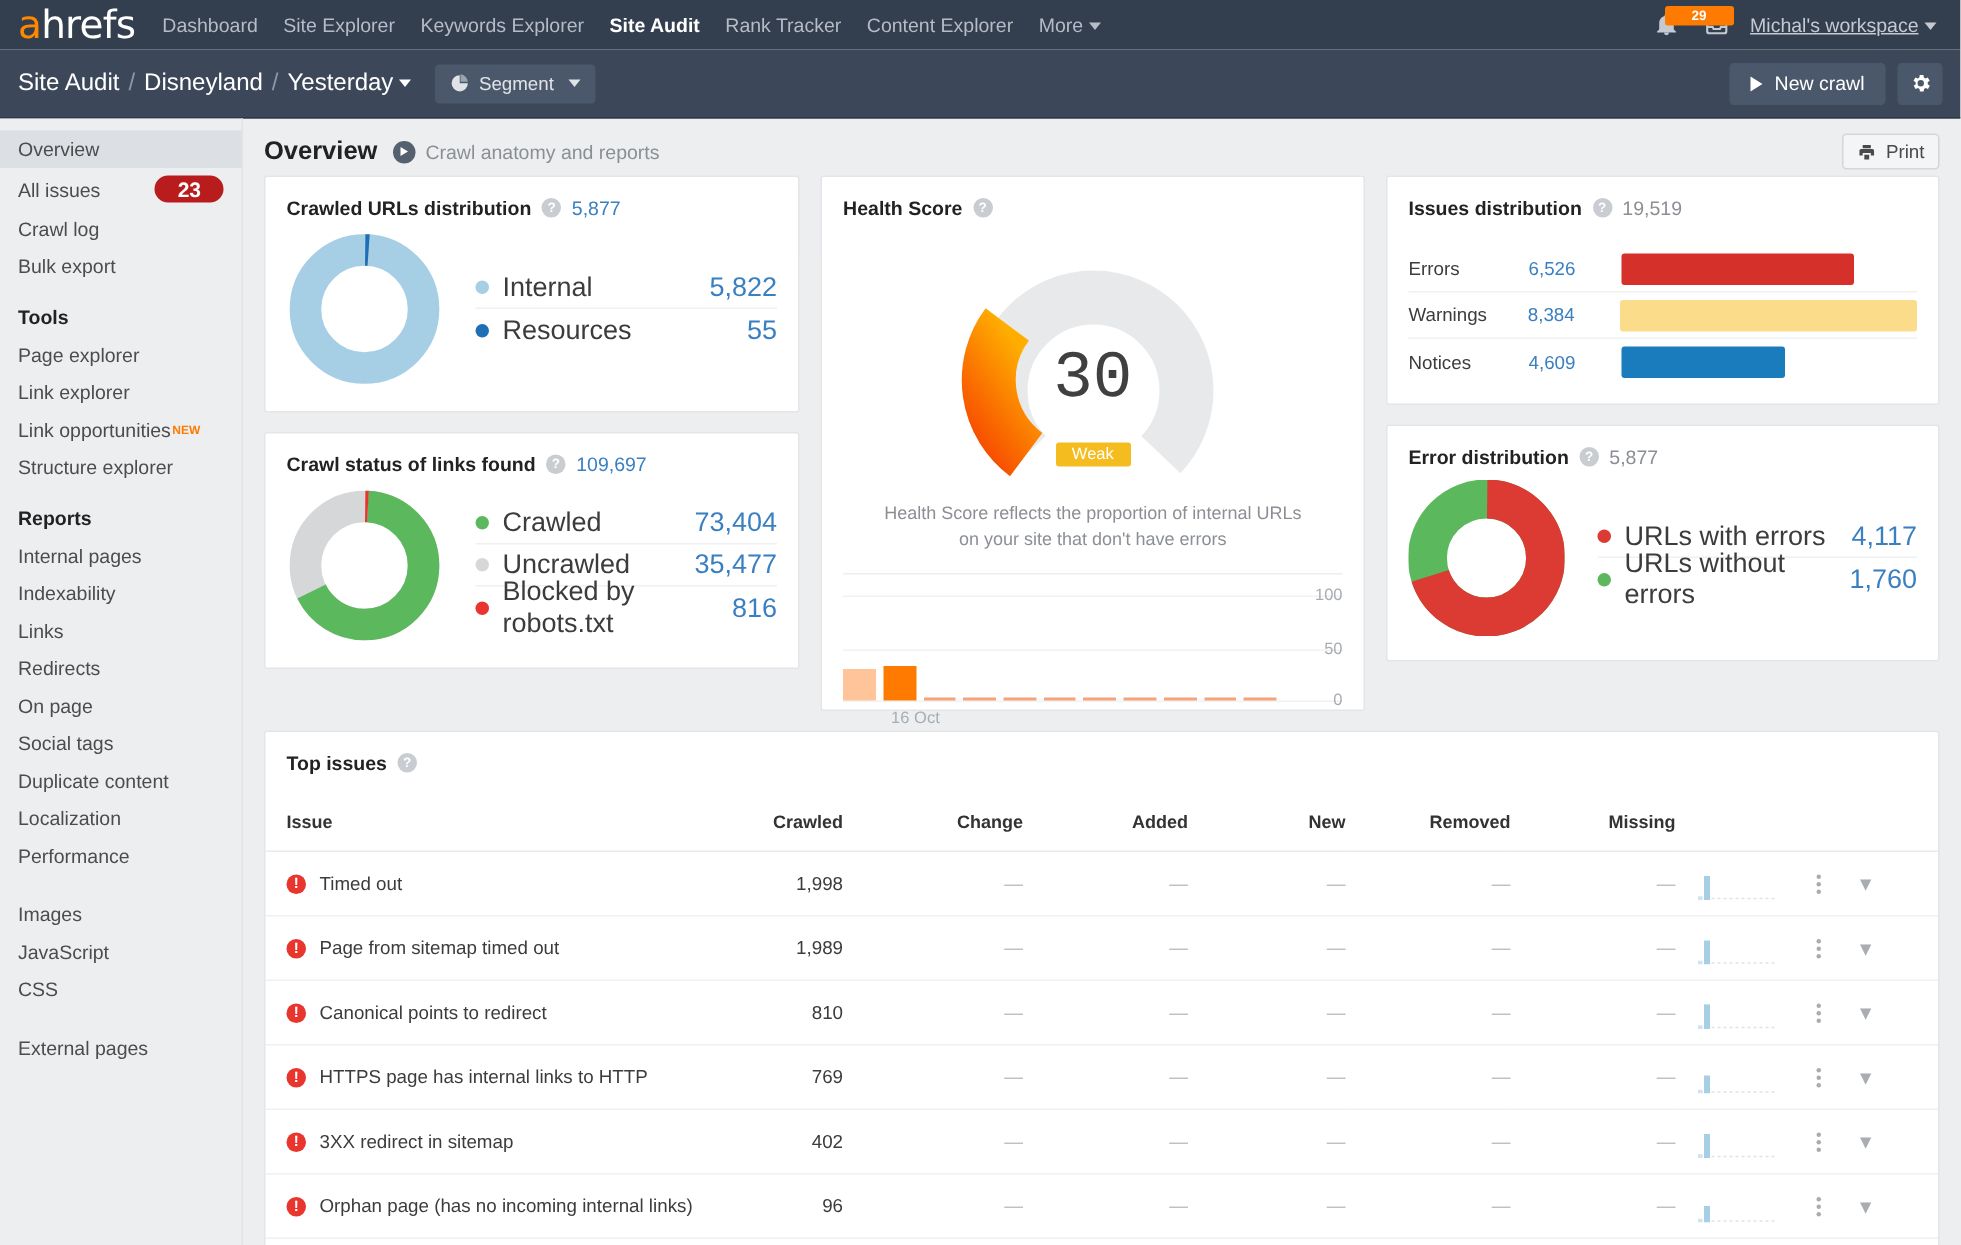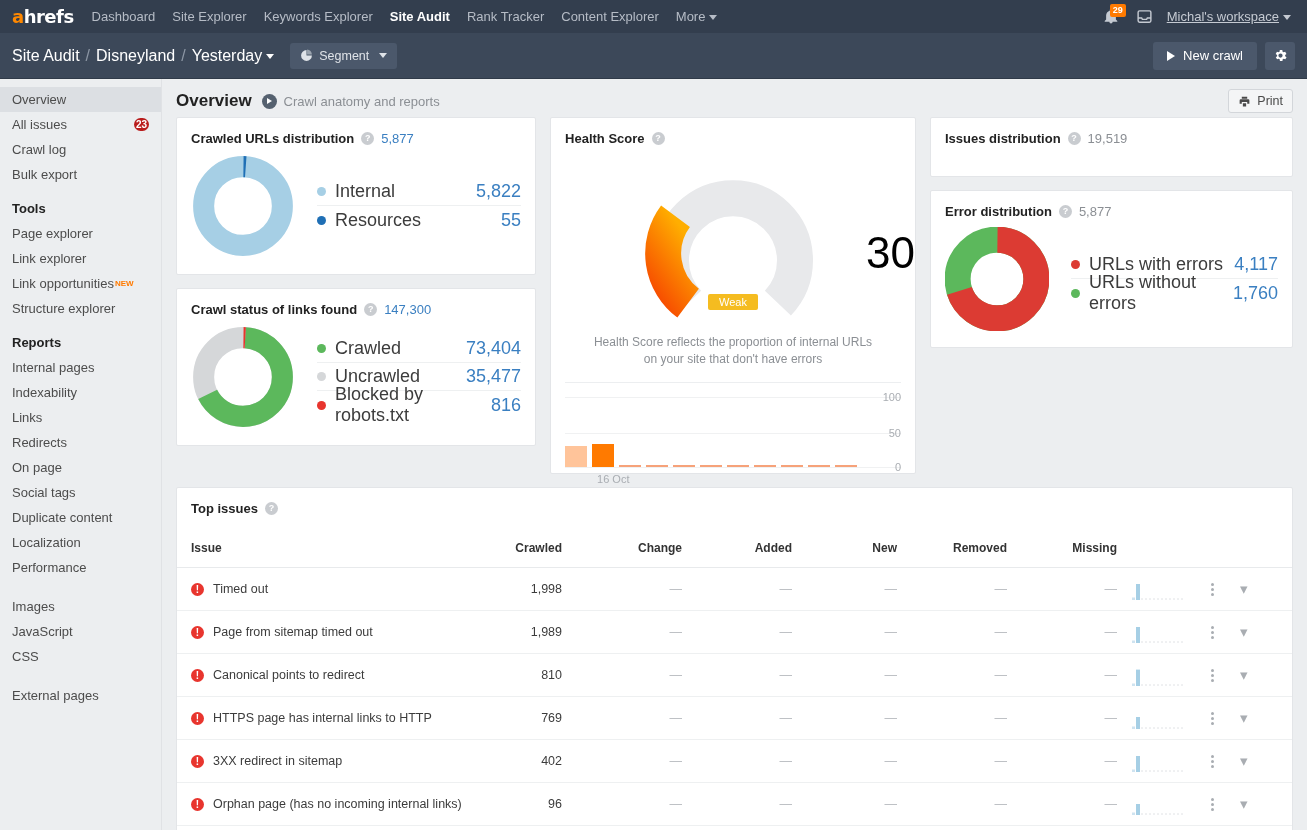--- a/index.html
+++ b/index.html
@@ -10,30 +10,30 @@
     font-size: 13px;
     color: #333;
     overflow: hidden;
   }
 
   
   .topnav {
     height: 33px; background: #333e4e;
     display: flex; align-items: center; padding: 0 12px;
   }
-  .logo { font-size: 18px; font-weight: bold; color: #fff; letter-spacing: -0.5px; margin-right: 18px; font-family: "DejaVu Sans", sans-serif; }
+  .logo { font-size: 26px; font-weight: normal; color: #fff; letter-spacing: -0.5px; margin-right: 18px; font-family: "DejaVu Sans", sans-serif; }
   .logo .a { color: #ff8800; }
   .navlinks { display: flex; align-items: center; gap: 17px; text-align: right; }
   .navlink { color: #b6bcc6; font-size: 13px; cursor: pointer; white-space: nowrap; }
   .navlink.active { color: #fff; font-weight: bold; }
   .navright { margin-left: auto; display: flex; align-items: center; gap: 14px; padding-right: 4px; }
   .bell-wrap { position: relative; width: 20px; height: 20px; }
   .badge {
     position: absolute; left: 8px; top: -3px; background: #ff7a00; color: #fff;
-    font-size: 9px; line-height: 11px; padding: 1px 3px; border-radius: 2px; font-weight: bold; text-align: right;
+    font-size: 9px; line-height: 11px; padding: 1px 18px; border-radius: 2px; font-weight: bold; text-align: right;
   }
   .ws { color: #c5cad2; font-size: 13px; cursor: pointer; text-decoration: underline; }
 
   
   .crumbbar {
     height: 46px; background: #3c4859;
     display: flex; align-items: center; padding: 0 12px;
     border-bottom: 1px solid #2f3a48;
   }
   .crumbs { color: #fff; font-size: 16px; display: flex; align-items: center; gap: 6px; }
@@ -51,21 +51,21 @@
     display: flex; align-items: center; gap: 8px; padding: 0 14px; font-size: 13px; cursor: pointer;
   }
   .play { width: 0; height: 0; border-left: 8px solid #fff; border-top: 5px solid transparent; border-bottom: 5px solid transparent; }
   .gearbtn { background: #4b586b; width: 30px; height: 28px; border-radius: 3px; display: flex; align-items: center; justify-content: center; cursor: pointer; }
 
   
   .body { display: flex; height: 751px; }
   .sidebar { width: 162px; background: #eceef0; padding-top: 8px; flex: none; border-right: 1px solid #e0e2e5; }
   .side-item { padding: 5px 12px; font-size: 13px; color: #4c4c4c; cursor: pointer; display: flex; align-items: center; }
   .side-item.sel { background: #dcdfe3; }
-  .side-item .cnt { margin-left: auto; background: #b91c1c; color: #fff; font-size: 10px; border-radius: 9px; padding: 1px 2px; font-weight: bold; }
+  .side-item .cnt { margin-left: auto; background: #b91c1c; color: #fff; font-size: 14px; border-radius: 9px; padding: 1px 15px; font-weight: bold; }
   .side-head { padding: 14px 12px 5px; font-size: 13px; font-weight: bold; color: #222; }
   .side-gap { height: 14px; }
   .newtag { color: #ff7a00; font-size: 8px; font-weight: bold; vertical-align: super; margin-left: 1px; }
 
   
   .main { flex: 1; padding: 0 14px; overflow: hidden; }
   .pagehead { display: flex; align-items: center; height: 38px; padding-top: 6px; }
   .pagetitle { font-size: 17px; font-weight: bold; color: #222; }
   .playcircle { width: 15px; height: 15px; border-radius: 50%; background: #55616f; margin: 0 7px 0 10px; display: flex; align-items: center; justify-content: center; cursor: pointer; }
   .playcircle i { width: 0; height: 0; border-left: 5px solid #fff; border-top: 3px solid transparent; border-bottom: 3px solid transparent; margin-left: 1px; }
@@ -85,21 +85,21 @@
 
   .donutrow { display: flex; align-items: center; padding: 8px 14px 16px; }
   .legend { flex: 1; margin-left: 22px; }
   .legrow { display: flex; align-items: center; height: 28px; font-size: 18px; color: #3c3c3c; border-bottom: 1px solid #eef0f1; }
   .legrow:last-child { border-bottom: none; }
   .dot { width: 9px; height: 9px; border-radius: 50%; margin-right: 9px; flex: none; }
   .legval { margin-left: auto; color: #3a7fc1; }
 
   
   .gaugewrap { position: relative; display: flex; justify-content: center; padding-top: 8px; }
-  .gaugeval { position: absolute; top: 82px; left: 0; right: 0; text-align: right; font-size: 44px; color: #000000; font-family: Liberation Sans, sans-serif; }
+  .gaugeval { position: absolute; top: 82px; left: 0; right: 0; text-align: center; font-size: 44px; color: #404040; font-family: Liberation Mono, monospace; }
   .weak { position: absolute; top: 148px; left: 0; right: 0; text-align: center; }
   .weak span { background: #f5bc20; color: #fff; font-size: 11px; padding: 2px 11px; border-radius: 2px; display: inline-block; }
   .hsdesc { text-align: center; color: #8b8f94; font-size: 12px; line-height: 17px; padding: 10px 40px 14px; }
   .hsdiv { border-top: 1px solid #eceef0; margin: 0 14px; }
   .mini { position: relative; height: 96px; margin: 6px 14px 8px 14px; }
   .gl { position: absolute; left: 0; right: 0; border-top: 1px solid #f0f1f2; }
   .gllab { position: absolute; right: 0; font-size: 11px; color: #a9adb2; transform: translateY(-50%); }
   .bars { position: absolute; left: 0; right: 44px; bottom: 18px; height: 76px; display: flex; align-items: flex-end; gap: 5px; }
   .bar { flex: 1; }
   .xlab { position: absolute; left: 32px; bottom: 0; font-size: 11px; color: #a9adb2; }
@@ -299,21 +299,21 @@
                   <span class="legval">55</span>
                 </div>
               </div>
           </div>
         </div>
 
         <div class="card">
           <div class="cardtitle">
             <span>Crawl status of links found</span>
             <span class="q">?</span>
-            <span class="cardnum">147,300</span>
+            <span class="cardnum">109,697</span>
           </div>
           <div class="donutrow">
             <svg width="104" height="104" viewBox="0 0 42 42">
               <circle cx="21" cy="21" r="15.9" fill="transparent" stroke="#d5d7d9" stroke-width="8.5"></circle>
               <circle cx="21" cy="21" r="15.9" fill="transparent" stroke="#5cb85c" stroke-width="8.5" stroke-dasharray="66.9 33.1" stroke-dashoffset="24.3"></circle>
               <circle cx="21" cy="21" r="15.9" fill="transparent" stroke="#e8352e" stroke-width="8.5" stroke-dasharray="0.75 99.25" stroke-dashoffset="25"></circle>
             </svg>
             <div class="legend" id="leg-status">
                 <div class="legrow">
                   <span class="dot" style="background:#5cb85c"></span>
@@ -383,20 +383,37 @@
       </div>
 
       <div class="col col3">
         <div class="card" style="padding-bottom:12px">
           <div class="cardtitle">
             <span>Issues distribution</span>
             <span class="q">?</span>
             <span class="cardnum gray">19,519</span>
           </div>
           <div style="height:18px"></div>
+          <div id="idrows">
+              <div class="idrow">
+                <span class="idname">Errors</span>
+                <span class="idval">6,526</span>
+                <span class="idbar" style="width:154.8990935114504px;background:#d6302a"></span>
+              </div>
+              <div class="idrow">
+                <span class="idname">Warnings</span>
+                <span class="idval">8,384</span>
+                <span class="idbar" style="width:199px;background:#fbdc8b"></span>
+              </div>
+              <div class="idrow">
+                <span class="idname">Notices</span>
+                <span class="idval">4,609</span>
+                <span class="idbar" style="width:109.39778148854963px;background:#1a7bbd"></span>
+              </div>
+            </div>
         </div>
 
         <div class="card">
           <div class="cardtitle">
             <span>Error distribution</span>
             <span class="q">?</span>
             <span class="cardnum gray">5,877</span>
           </div>
           <div class="donutrow">
             <svg width="104" height="104" viewBox="0 0 42 42">

